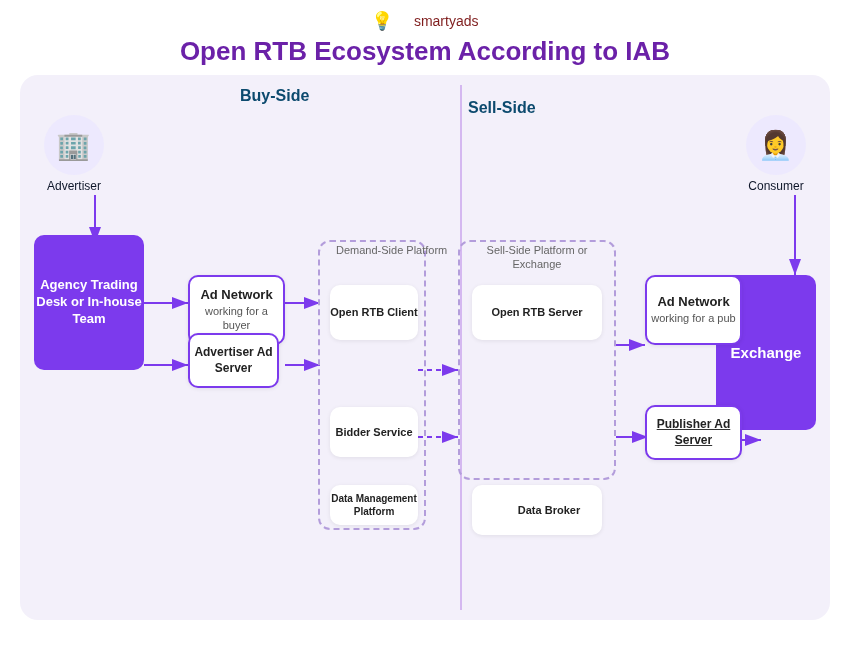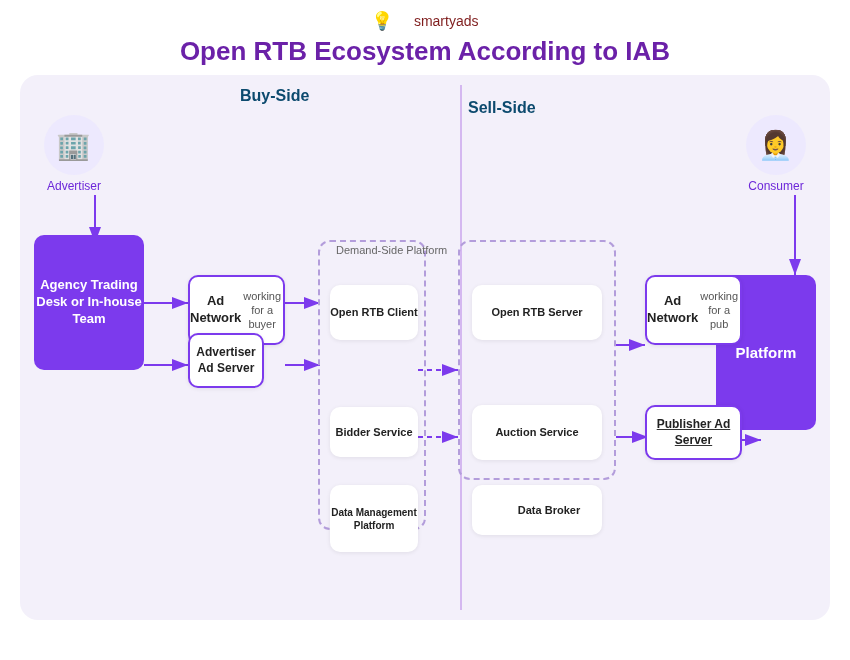--- a/index.html
+++ b/index.html
@@ -85,21 +85,21 @@
       border-radius: 50%;
       background: #ede9fe;
       display: flex;
       align-items: center;
       justify-content: center;
       margin: 0 auto 4px;
       font-size: 28px;
     }
     .icon-label {
       font-size: 12px;
-      color: #6d28d9;
+      color: #0f172a;
       font-weight: 500;
     }
     
     .consumer-box {
       position: absolute;
       top: 40px;
       right: 14px;
       width: 80px;
       text-align: center;
     }
@@ -131,21 +131,21 @@
       height: 155px;
       font-size: 15px;
     }
     
     .white-box {
       position: absolute;
       background: #fff;
       border-radius: 10px;
       text-align: center;
       display: flex;
-      flex-direction: row;
+      flex-direction: column;
       align-items: center;
       justify-content: center;
       font-size: 12px;
       color: #333;
       box-shadow: 0 1px 4px rgba(0,0,0,0.08);
       line-height: 1.3;
     }
     .white-box .box-title {
       font-weight: 700;
       font-size: 13px;
@@ -250,58 +250,58 @@
     <div class="consumer-box">
       <div class="icon-circle">👩‍💼</div>
       <div class="icon-label">Consumer</div>
     </div>
 
     <div class="purple-box agency-box">
       <span>Agency Trading Desk or In-house Team</span>
     </div>
 
     <div class="purple-box publisher-box">
-      <span>Platform</span>
+      <span>Exchange</span>
     </div>
 
     <div class="white-box purple-border" style="top:200px;left:168px;width:97px;height:70px;">
       <span class="box-title">Ad Network</span>
       <span class="box-sub">working for a buyer</span>
     </div>
 
-    <div class="white-box purple-border" style="top:258px;left:168px;width:76px;height:55px;">
+    <div class="white-box purple-border" style="top:258px;left:168px;width:91px;height:55px;">
       <span class="box-title" style="font-size:12px;">Advertiser Ad Server</span>
     </div>
 
     <div class="dashed-box" style="top:165px;left:298px;width:108px;height:290px;"></div>
     <div class="dashed-label" style="top:168px;left:316px;">
       <span>Demand-Side Platform</span>
     </div>
 
     <div class="white-box" style="top:210px;left:310px;width:88px;height:55px;text-align:right;">
       <span class="box-title" style="font-size:11px;">Open RTB Client</span>
     </div>
 
     <div class="white-box" style="top:332px;left:310px;width:88px;height:50px;">
       <span class="box-title" style="font-size:11px;">Bidder Service</span>
     </div>
 
-    <div class="white-box" style="top:410px;left:310px;width:88px;height:67px;">
+    <div class="white-box" style="top:410px;left:310px;width:88px;height:40px;">
       <span class="box-title" style="font-size:10px;">Data Management Platform</span>
     </div>
 
     <div class="dashed-box" style="top:165px;left:438px;width:158px;height:240px;"></div>
+    <div class="dashed-label" style="top:168px;left:448px;width:138px;">
+      <span>Sell-Side Platform or Exchange</span>
+    </div>
 
     <div class="white-box" style="top:210px;left:452px;width:130px;height:55px;">
       <span class="box-title" style="font-size:11px;">Open RTB Server</span>
     </div>
 
-    <div class="white-box" style="top:330px;left:452px;width:130px;height:55px;">
-      <span class="box-title" style="font-size:11px;">Auction Service</span>
-    </div>
 
     <div class="white-box" style="top:410px;left:452px;width:130px;height:50px;">
       <span class="box-title" style="font-size:11px;padding-left:24px;">Data Broker</span>
     </div>
 
     <div class="white-box purple-border" style="top:200px;left:625px;width:97px;height:70px;">
       <span class="box-title">Ad Network</span>
       <span class="box-sub">working for a pub</span>
     </div>
 

